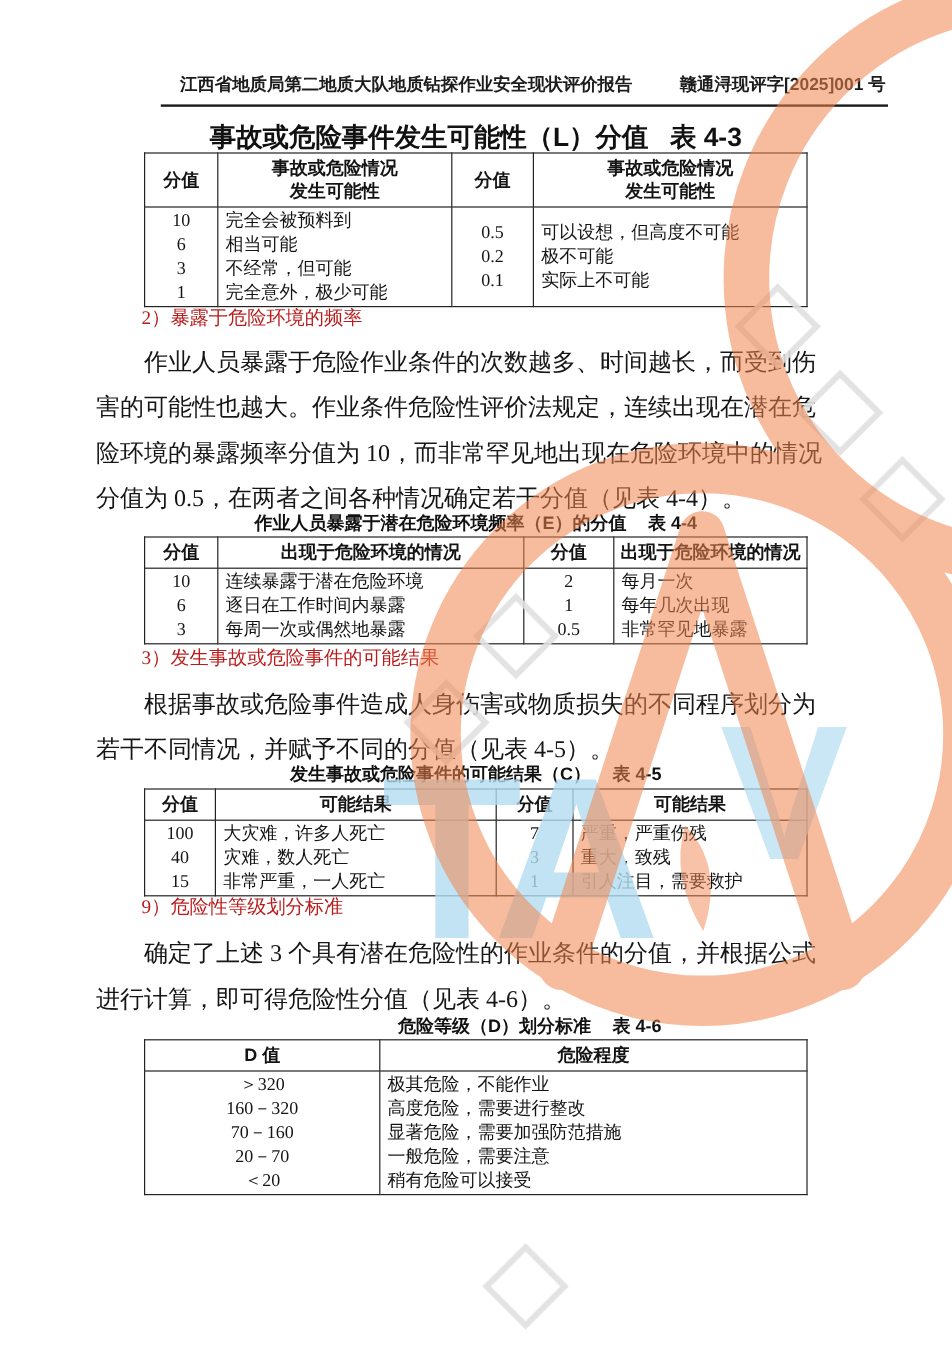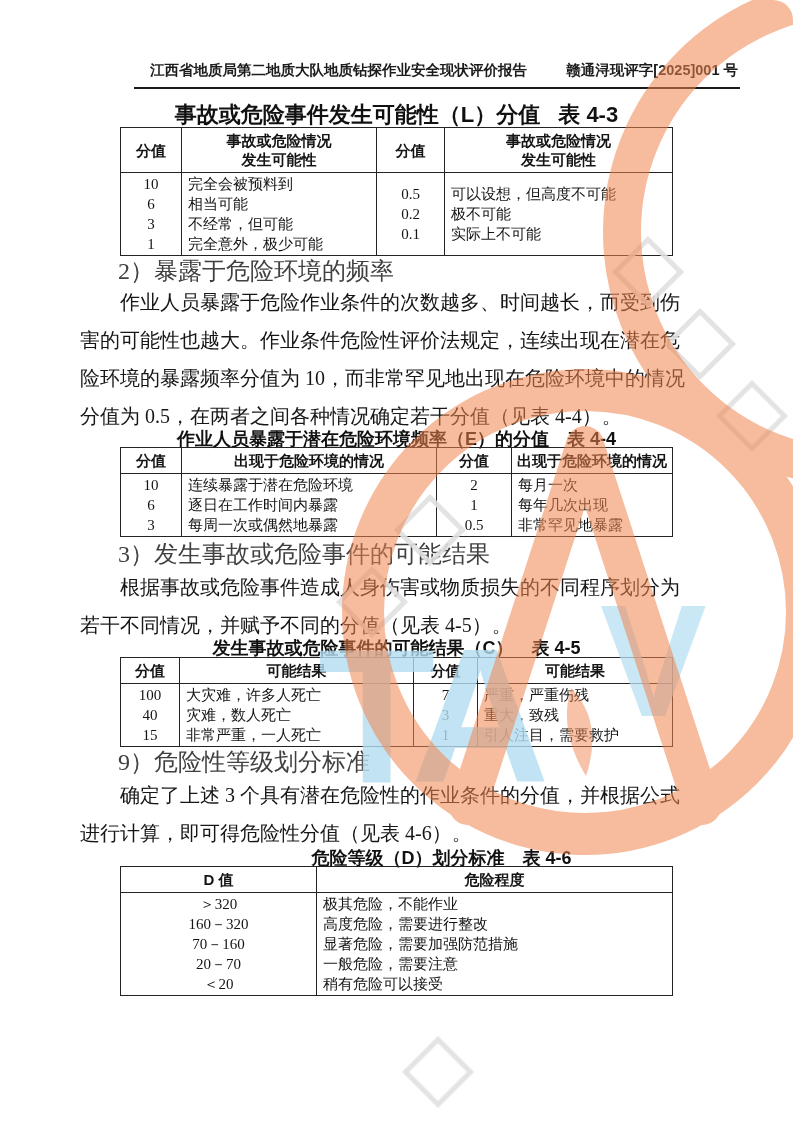--- a/index.html
+++ b/index.html
@@ -1,47 +1,47 @@
 <!DOCTYPE html>
 <html><head>
 <meta charset="utf-8">
 <style>
   html,body{margin:0;padding:0;background:#ffffff;}
   .page{position:relative;width:793px;height:1122px;background:#ffffff;overflow:hidden;
-        font-family:"Liberation Serif",serif;color:#161616;border-radius:20px;}
+        font-family:"Liberation Serif",serif;color:#161616;}
 
   
   .hdr{position:absolute;top:61px;left:150px;width:588px;display:flex;justify-content:space-between;
        font-family:"Liberation Sans",sans-serif;font-weight:bold;font-size:14.5px;color:#1c1c1c;}
   .hrule{position:absolute;top:87px;left:134px;width:606px;border-top:2px solid #1a1a1a;}
 
   
   .ttitle{position:absolute;left:0;width:793px;text-align:center;font-weight:bold;
-          font-family:"Liberation Sans",sans-serif;font-size:18px;color:#111;}
+          font-family:"Liberation Sans",sans-serif;font-size:15px;color:#111;}
   .ttitle .tag{margin-left:18px;}
   #t43-title{top:100px;font-size:22px;}
   #t44-title{top:427px;}
   #t45-title{top:636px;}
   #t46-title{top:846px;padding-left:45px;}
 
   
   table.doc{position:absolute;left:120px;width:552px;border-collapse:collapse;table-layout:fixed;
             font-size:15px;color:#141414;}
   table.doc td{border:1.5px solid #232323;padding:1px 6px;white-space:pre-line;vertical-align:middle;line-height:20px;}
   table.doc tr.thead td{font-weight:bold;text-align:center;line-height:19px;padding:3px 2px;
             font-family:"Liberation Sans",sans-serif;}
   table.doc td.val{text-align:center;}
   table.doc td.desc{text-align:left;}
   #t43{top:127px;}
   #t44{top:447px;}
   #t45{top:657px;}
   #t46{top:866px;padding-left:41px;}
 
   
-  .h-num{position:absolute;left:118px;font-size:24px;color:#404040;}
+  .h-num{position:absolute;left:118px;font-size:16px;color:#b91c1c;}
   #s2-h{top:255px;} #s3-h{top:538px;} #s4-h{top:746px;}
   .para{position:absolute;left:80px;width:640px;font-size:20px;line-height:38px;
         text-indent:40px;white-space:pre-line;color:#161616;}
   #s2-p{top:283px;} #s3-p{top:568px;} #s4-p{top:776px;}
 
   .pageno{position:absolute;top:1038px;left:0;width:793px;text-align:center;font-size:15px;color:#222;}
 
   
   .wm{position:absolute;top:0;left:0;pointer-events:none;}
   .wm text{font-family:"Liberation Sans",sans-serif;font-weight:bold;}

